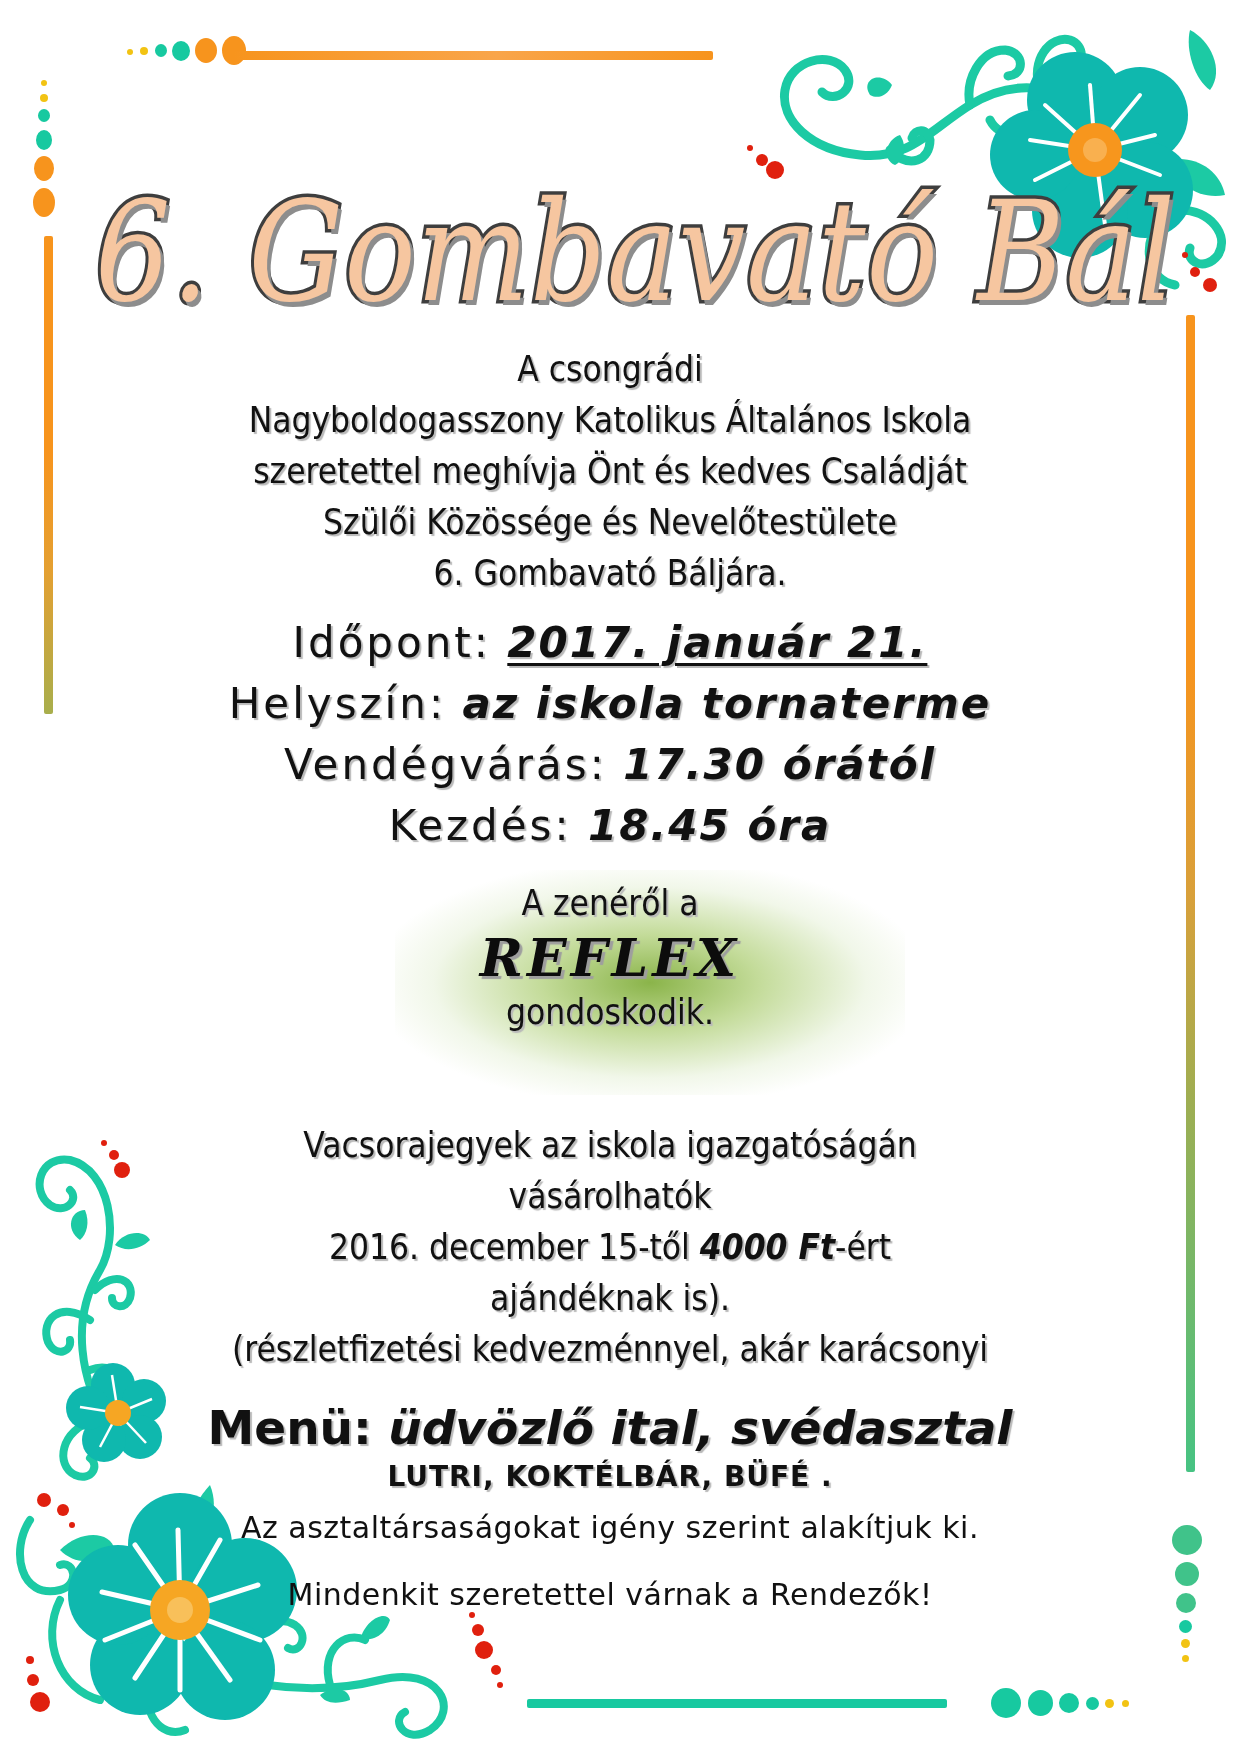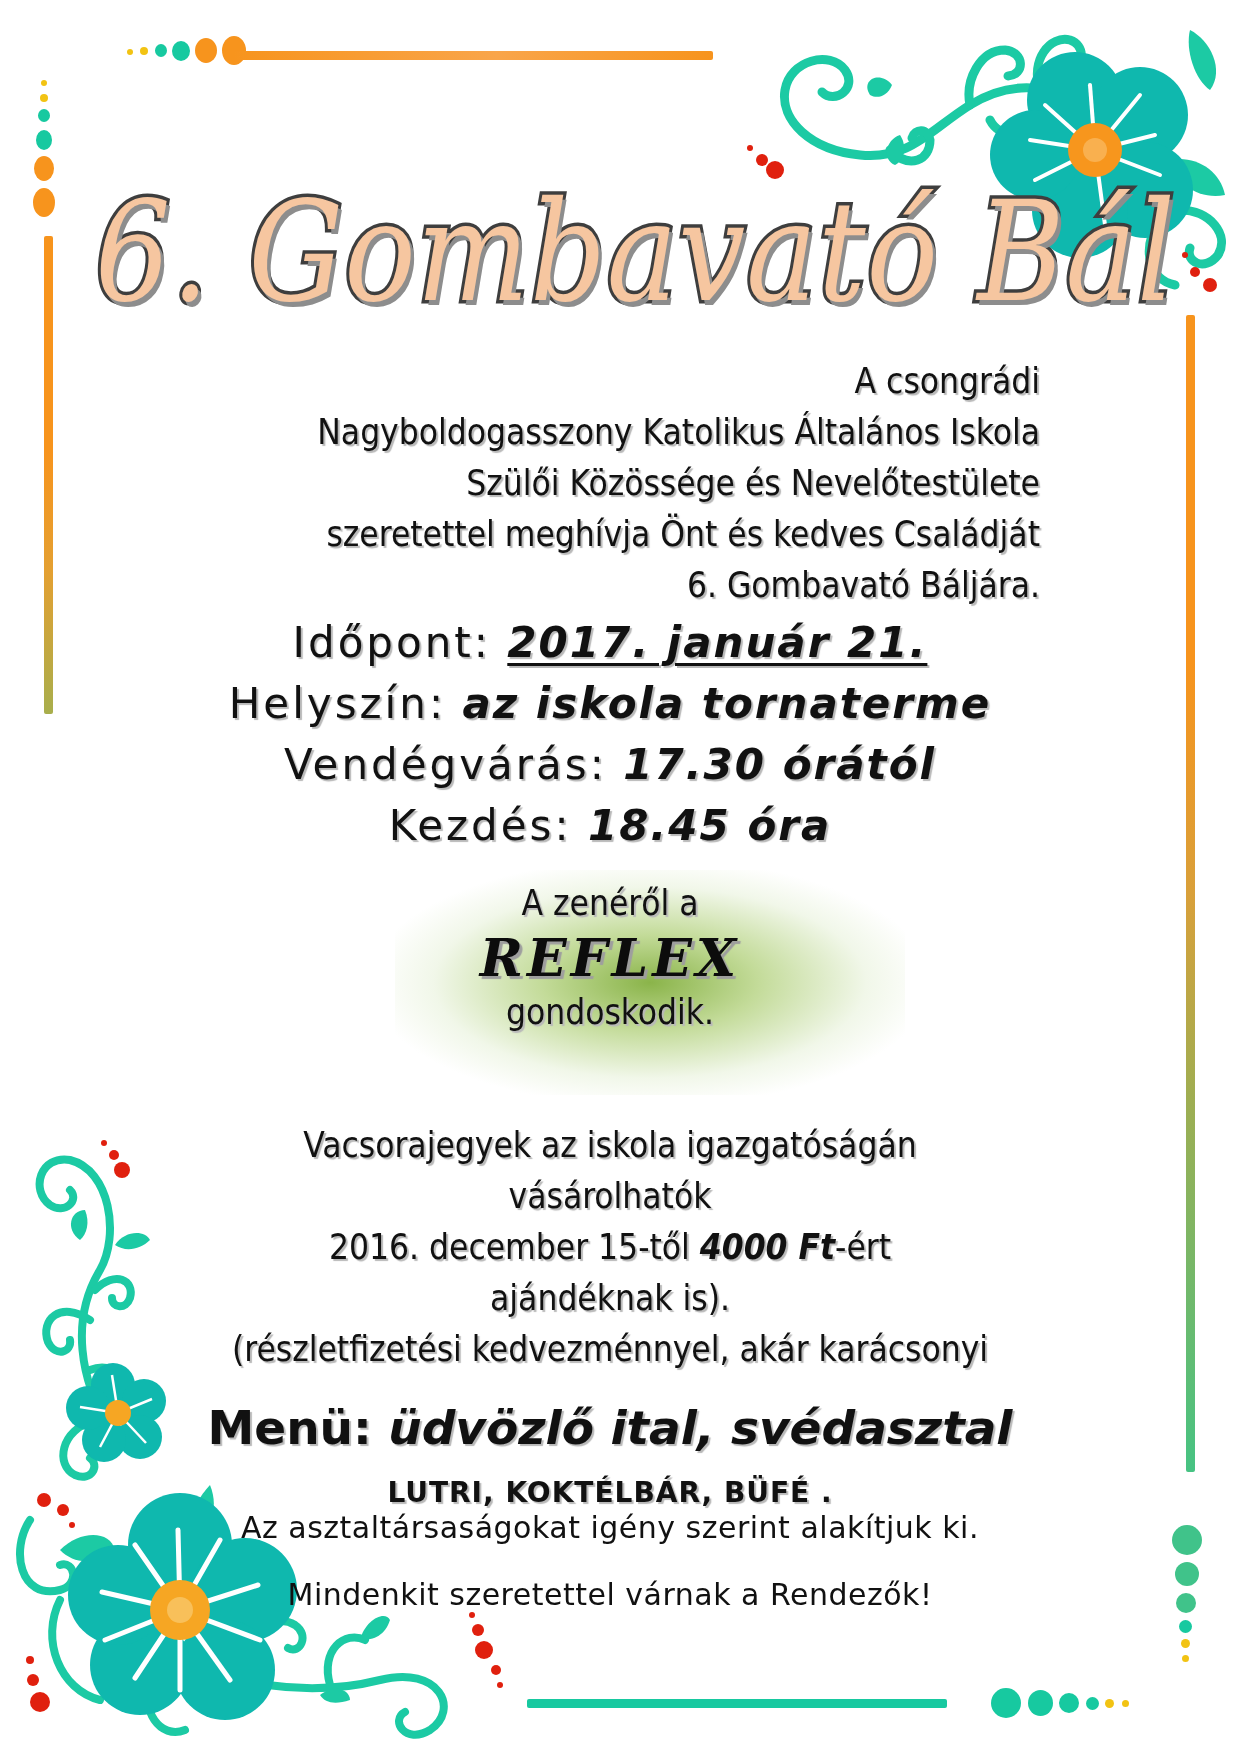--- a/index.html
+++ b/index.html
@@ -22,21 +22,21 @@
   .t-normal { font-family:"DejaVu Sans Condensed","DejaVu Sans", sans-serif; font-size:35px; line-height:51px; }
   .t-big { font-size:42px; line-height:61px; letter-spacing:3px; }
   .bi { font-weight:bold; font-style:italic; letter-spacing:2px; }
   .ul { text-decoration: underline; text-decoration-thickness:3px; text-underline-offset:6px; }
 
   .band { position:absolute; left:395px; top:870px; width:510px; height:225px;
           background: radial-gradient(ellipse at center, rgba(132,176,64,0.95) 0%, rgba(170,204,110,0.7) 30%, rgba(220,235,200,0.4) 60%, rgba(255,255,255,0) 78%); }
   .band-name { font-family:"DejaVu Serif","Liberation Serif", serif; font-weight:bold; font-style:italic;
                font-size:52px; line-height:58px; letter-spacing:4px; color:#0c0c0c;
                text-shadow: 3px 3px 1px #9e9e9e; }
-  .small-bold { font-weight:bold; font-size:28px; line-height:46px; letter-spacing:1px;margin-top:16px; }
+  .small-bold { font-weight:bold; font-size:28px; line-height:46px; letter-spacing:1px; }
   .menu { font-weight:bold; font-size:47px; line-height:52px; }
   .plain30 { font-size:30px; line-height:46px; text-shadow:none; letter-spacing:0.5px; }
 </style>
 </head>
 <body>
 
 <div>
   <div class="dot" style="left:127px;top:49px;width:6px;height:6px;background:#f2c313"></div>
   <div class="dot" style="left:140px;top:47px;width:8px;height:8px;background:#f2c313"></div>
   <div class="dot" style="left:155px;top:44px;width:12px;height:13px;background:#17c9a0"></div>
@@ -192,25 +192,25 @@
   <circle cx="40" cy="582" r="10" fill="#e0200e"></circle>
   <circle cx="472" cy="495" r="3" fill="#e0200e"></circle>
   <circle cx="478" cy="510" r="6" fill="#e0200e"></circle>
   <circle cx="484" cy="530" r="9" fill="#e0200e"></circle>
   <circle cx="496" cy="550" r="5" fill="#e0200e"></circle>
   <circle cx="500" cy="565" r="3" fill="#e0200e"></circle>
 </svg>
 
 <div class="title">6. Gombavató Bál</div>
 
-<div class="text-block t-normal" style="top:356px;text-align:right;">
+<div class="text-block t-normal" style="top:344px;">
   <div>A csongrádi</div>
   <div>Nagyboldogasszony Katolikus Általános Iskola</div>
+  <div>szeretettel meghívja Önt és kedves Családját</div>
   <div>Szülői Közössége és Nevelőtestülete</div>
-  <div>szeretettel meghívja Önt és kedves Családját</div>
   <div>6. Gombavató Báljára.</div>
 </div>
 
 <div class="text-block t-big" style="top:612px;">
   <div>
     <span>Időpont: </span><span class="bi ul">2017. január 21.</span>
   </div>
   <div>
     <span>Helyszín: </span><span class="bi">az iskola tornaterme</span>
   </div>

